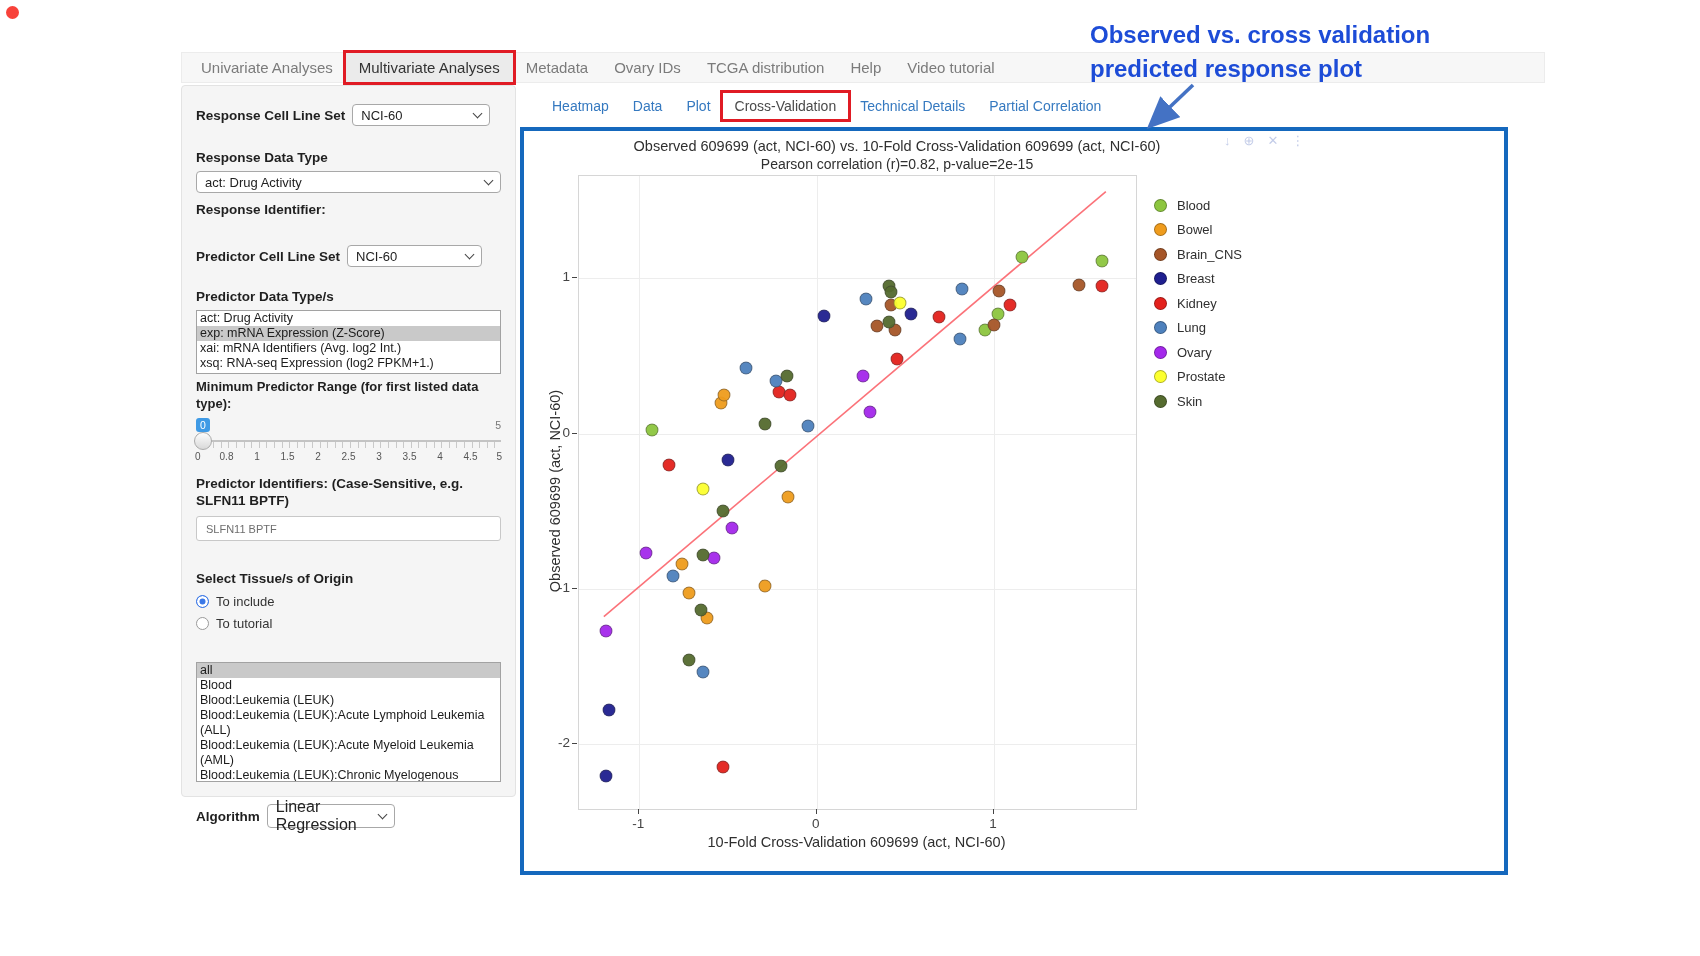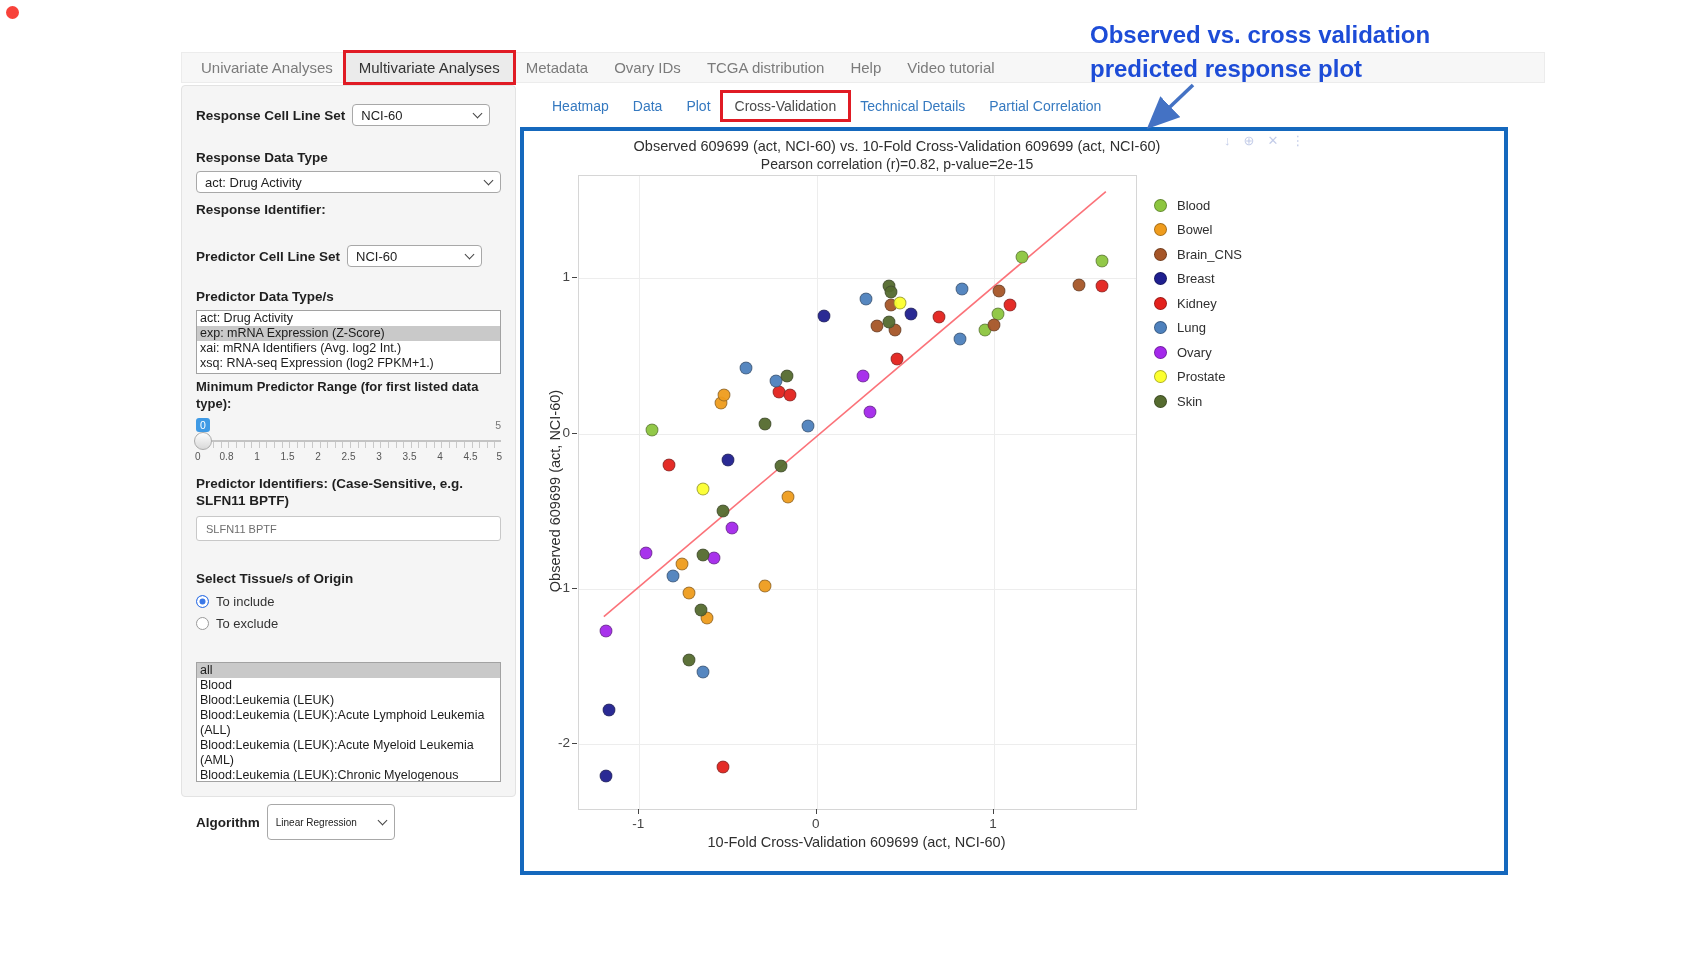--- a/index.html
+++ b/index.html
@@ -143,35 +143,35 @@
   <div class="lbl" style="margin-top:9px">Predictor Identifiers: (Case-Sensitive, e.g. SLFN11 BPTF)</div>
   <input class="txt" style="margin-top: 7px;" value="SLFN11 BPTF">
 
   <div class="lbl" style="margin-top:29px">Select Tissue/s of Origin</div>
   <div class="radio-row">
     <span class="radio on" id="radio-include"></span>
     <span>To include</span>
   </div>
   <div class="radio-row">
     <span class="radio" id="radio-exclude"></span>
-    <span>To exclude</span>
+    <span>To tutorial</span>
   </div>
 
   <div class="listbox" id="tissue-listbox" style="margin-top:31px;height:118px;line-height:15px">
       <div class="opt selected">all</div>
       <div class="opt">Blood</div>
       <div class="opt">Blood:Leukemia (LEUK)</div>
       <div class="opt">Blood:Leukemia (LEUK):Acute Lymphoid Leukemia (ALL)</div>
       <div class="opt">Blood:Leukemia (LEUK):Acute Myeloid Leukemia (AML)</div>
       <div class="opt">Blood:Leukemia (LEUK):Chronic Myelogenous Leukemia (CML)</div>
     </div>
 
   <div class="row" style="margin-top:22px">
     <span class="lbl">Algorithm</span>
-    <div class="sel" style="width:128px;height:36px;font-size:10px">
+    <div class="sel" style="width:128px;height:24px;font-size:16px">
       <span>Linear Regression</span>
       <span class="chev"></span>
     </div>
   </div>
 </div>
 
 <div class="abs" id="main-tabs">
     <span class="mtab">Heatmap</span>
     <span class="mtab">Data</span>
     <span class="mtab">Plot</span>

